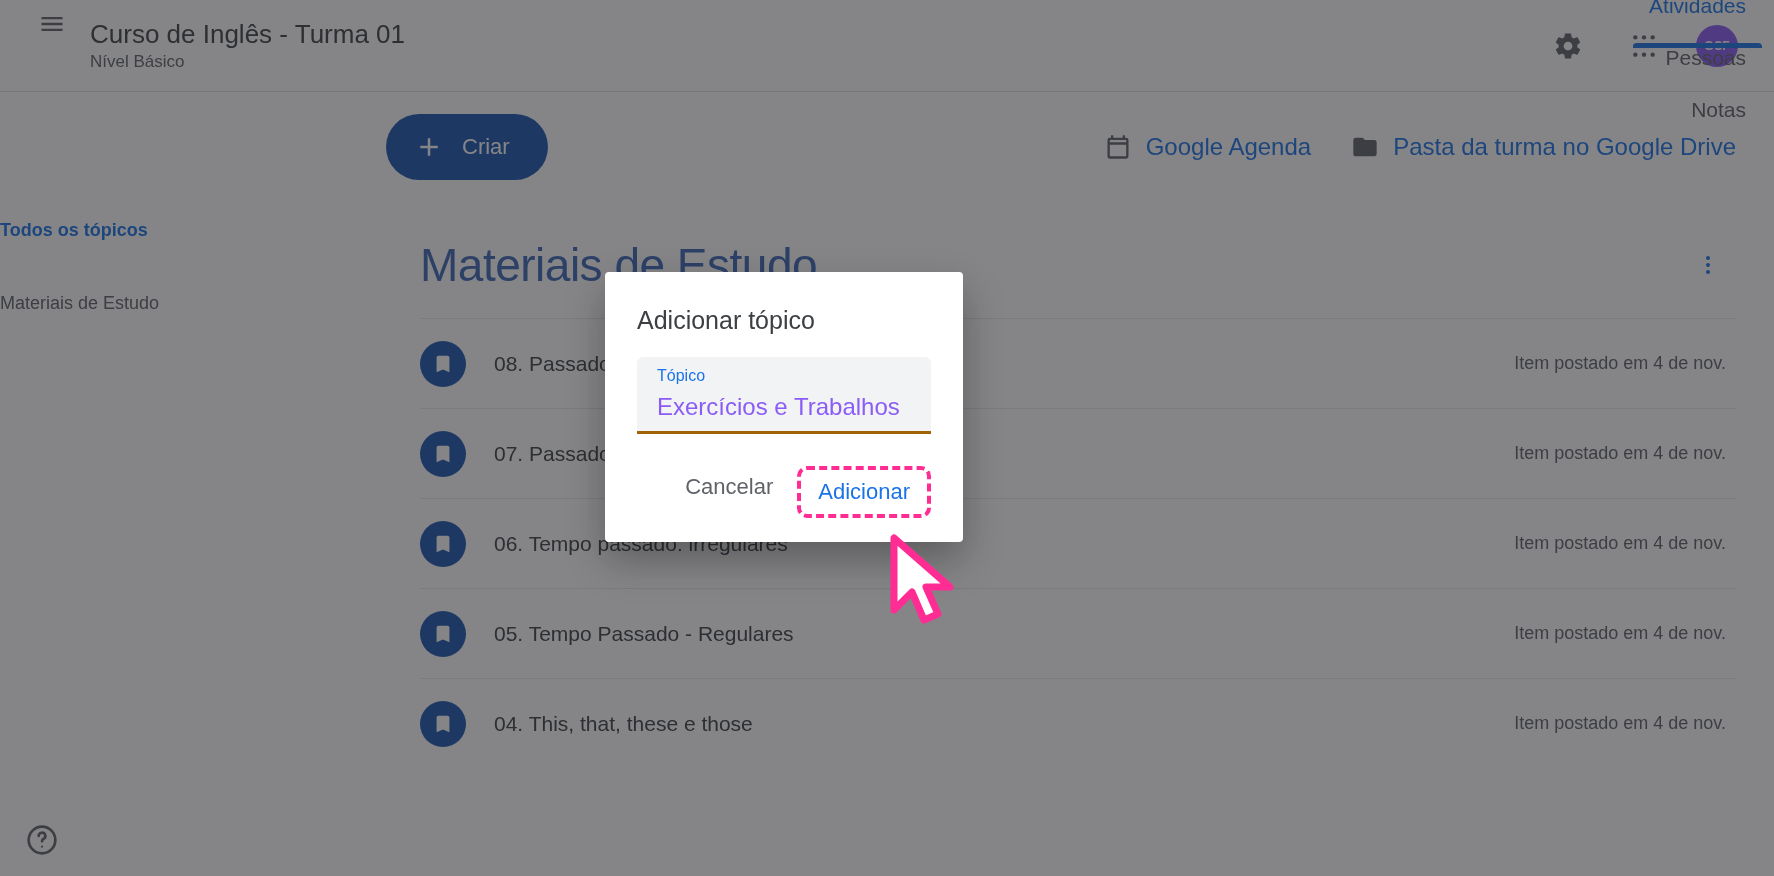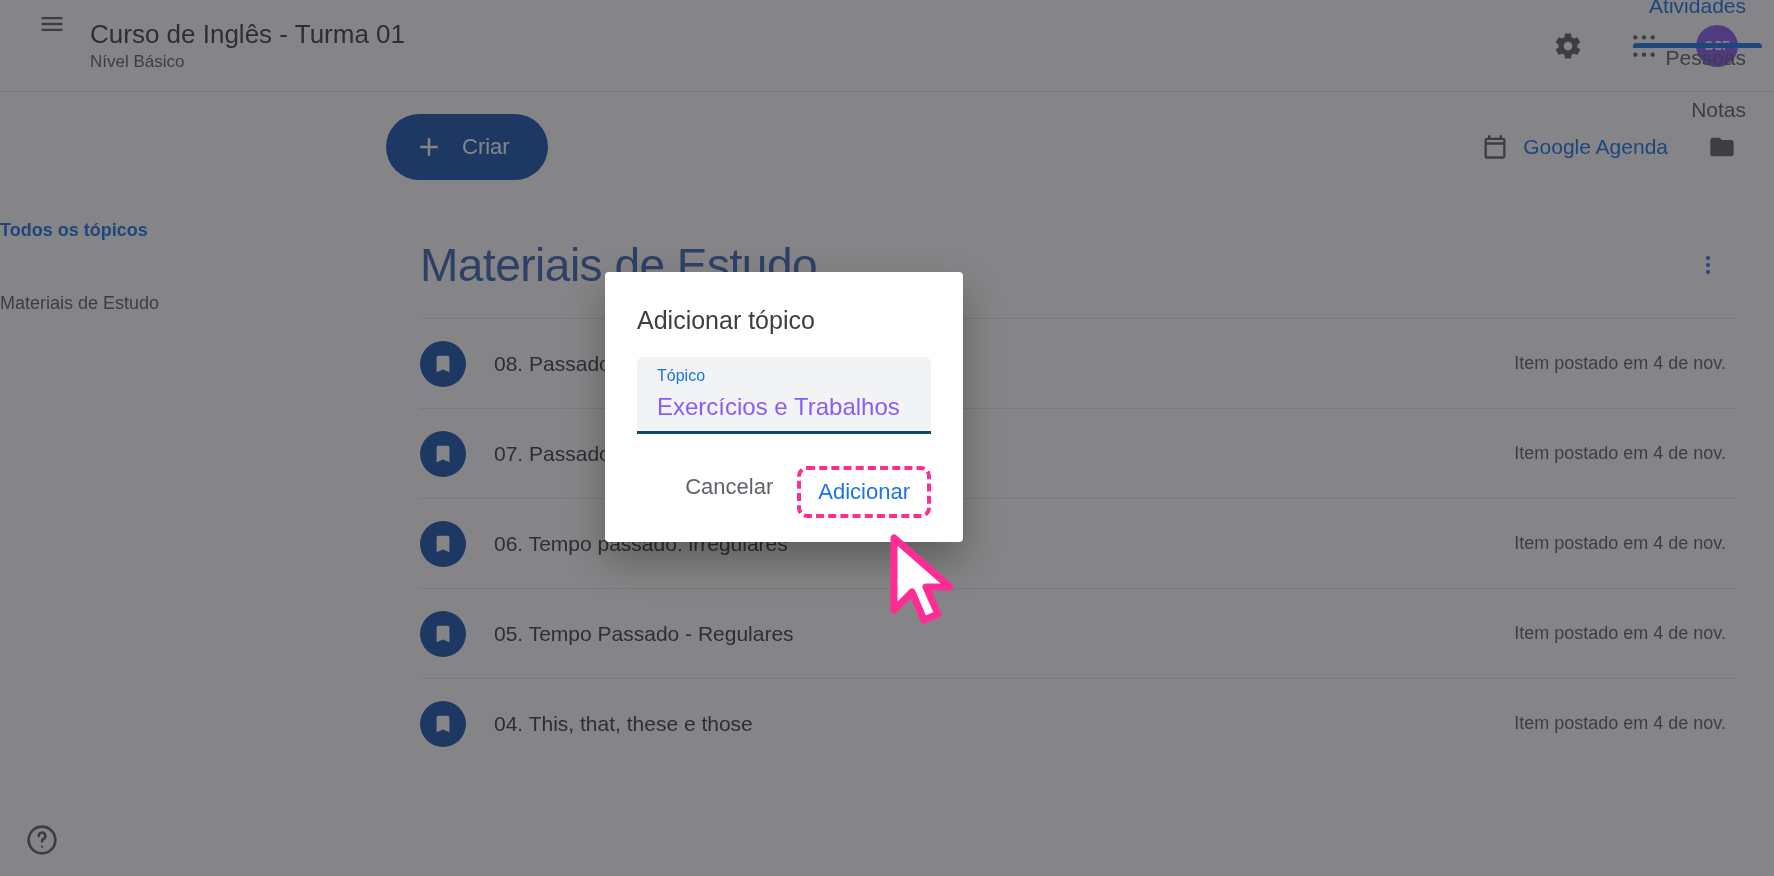--- a/index.html
+++ b/index.html
@@ -23,39 +23,39 @@
   .body { display: flex; height: calc(100% - 92px); position: relative; }
   .sidebar { width: 386px; padding-top: 128px; }
   .side-link { font-size: 18px; margin-bottom: 52px; cursor: pointer; }
   .side-link.active { color: #1a73e8; font-weight: 600; }
   .side-link.inactive { color: #5f6368; }
   .main { flex: 1; padding-top: 22px; padding-right: 38px; }
   .action-row { display: flex; align-items: center; }
   .create-btn { height: 66px; border-radius: 40px; background: #1a54b0; color: #fff; font-size: 22px; display: inline-flex; align-items: center; padding: 0 38px 0 28px; gap: 18px; cursor: pointer; }
   .create-btn svg { fill: #fff; }
   .right-links { margin-left: auto; display: flex; gap: 40px; align-items: center; }
-  .link { color: #1a73e8; font-size: 21px; display: flex; align-items: center; gap: 14px; cursor: pointer; }
+  .link { color: #1a73e8; font-size: 24px; display: flex; align-items: center; gap: 14px; cursor: pointer; }
   .link svg { fill: #5f6368; }
   .section { margin-top: 58px; padding-left: 34px; }
   .section-head { display: flex; align-items: center; justify-content: space-between; padding-right: 8px; }
   .section-title { font-size: 46px; color: #3d67b7; letter-spacing: -0.5px; }
   .more-btn { width: 40px; height: 40px; display: flex; align-items: center; justify-content: center; cursor: pointer; }
   .more-btn svg { fill: #1a73e8; }
   .list { margin-top: 26px; }
   .row { display: flex; align-items: center; height: 90px; border-top: 1px solid #e8e8e8; cursor: pointer; }
   .row:first-child { border-top: 1px solid #e8e8e8; }
   .row-icon { width: 46px; height: 46px; border-radius: 50%; background: #1a54b0; display: flex; align-items: center; justify-content: center; margin-right: 28px; }
   .row-icon svg { fill: #fff; }
   .row-title { font-size: 21px; color: #3c4043; }
   .row-meta { margin-left: auto; font-size: 18px; color: #5f6368; padding-right: 10px; }
   
   .scrim { position: absolute; inset: 0; background: rgba(32,33,36,0.55); }
   .dialog { position: absolute; top: 272px; left: 605px; width: 358px; background: #fff; border-radius: 4px; box-shadow: 0 18px 40px rgba(0,0,0,0.3); padding: 34px 32px 24px 32px; }
   .dialog-title { font-size: 25px; color: #3c4043; margin-bottom: 22px; }
-  .field { background: #f1f3f4; border-bottom: 3px solid #0c4a6e; padding: 10px 8px 10px 20px; border-radius: 6px 6px 0 0; }
+  .field { background: #f1f3f4; border-bottom: 3px solid #a16207; padding: 10px 8px 10px 20px; border-radius: 6px 6px 0 0; }
   .field-label { font-size: 16px; color: #1a73e8; }
   .field-input { width: 100%; border: none; background: transparent; font-size: 24px; color: #8b5cf6; outline: none; margin-top: 8px; font-family: inherit; }
   .dialog-actions { display: flex; justify-content: flex-end; gap: 8px; margin-top: 32px; }
   .dlg-btn { font-size: 22px; padding: 8px 16px; cursor: pointer; border-radius: 6px; }
   .dlg-cancel { color: #5f6368; }
   .dlg-add { color: #1a73e8; font-weight: 500; }
   .dlg-add-wrap { border: 4px dashed #ff2d93; border-radius: 10px; padding: 1px 1px; }
   
   .help-btn { position: absolute; left: 20px; bottom: 14px; width: 44px; height: 44px; border-radius: 50%; display: flex; align-items: center; justify-content: center; }
   .help-btn svg { fill: none; stroke: #5f6368; stroke-width: 2; }
@@ -121,20 +121,21 @@
         <div class="link">
           <svg width="28" height="28" viewBox="0 0 24 24">
               <path d="M19 4h-1V2h-2v2H8V2H6v2H5a2 2 0 0 0-2 2v14c0 1.1.9 2 2 2h14a2 2 0 0 0 2-2V6a2 2 0 0 0-2-2zm0 16H5V10h14v10zm0-12H5V6h14v2z"></path>
             </svg>
           <span>Google Agenda</span>
         </div>
         <div class="link">
           <svg width="28" height="28" viewBox="0 0 24 24">
               <path d="M10 4H4a2 2 0 0 0-2 2v12c0 1.1.9 2 2 2h16a2 2 0 0 0 2-2V8a2 2 0 0 0-2-2h-8l-2-2z"></path>
             </svg>
+          <span>Pasta da turma no Google Drive</span>
         </div>
       </div>
     </div>
 
     <div class="section">
       <div class="section-head">
         <span class="section-title">Materiais de Estudo</span>
         <div class="more-btn">
           <svg width="24" height="24" viewBox="0 0 24 24">
               <circle cx="12" cy="5" r="2"></circle>

